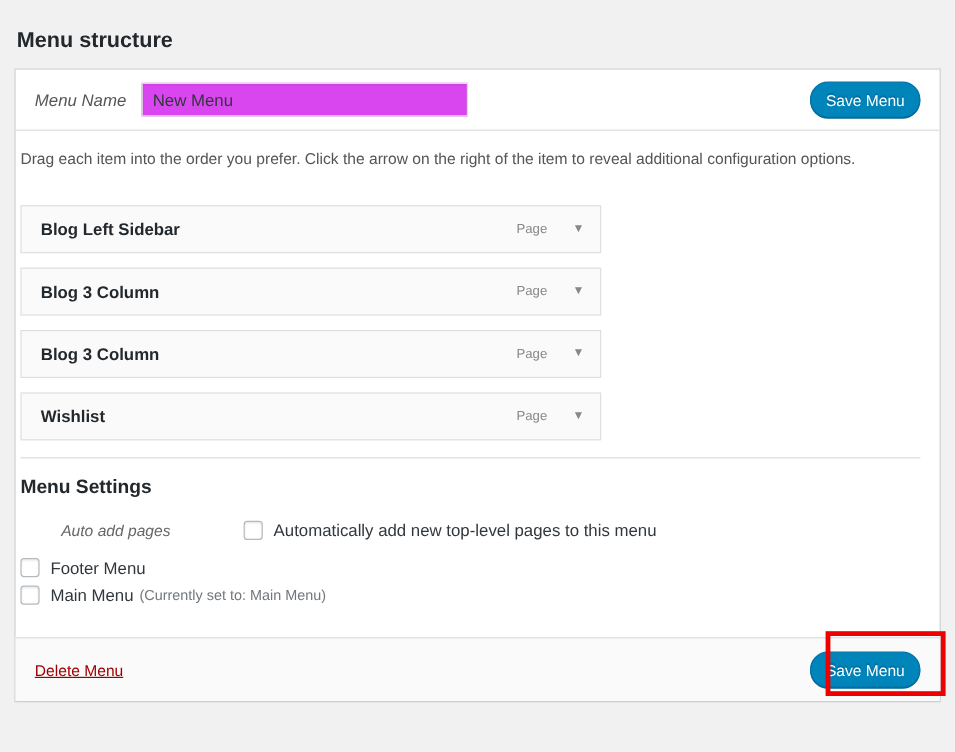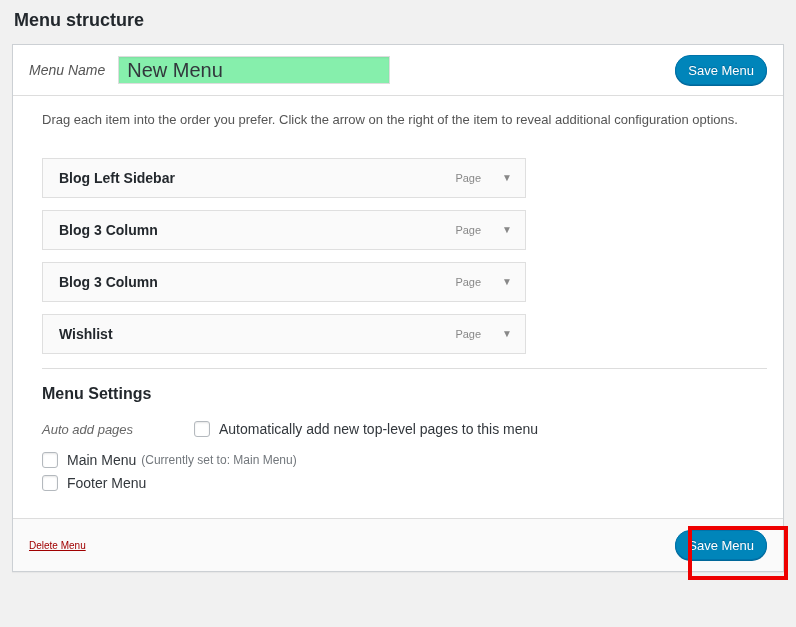--- a/index.html
+++ b/index.html
@@ -7,21 +7,21 @@
   body {
     width: 796px; height: 627px;
     background: #f1f1f1;
     font-family: "Liberation Sans", sans-serif;
     color: #444;
     position: relative;
     overflow: hidden;
   }
   .page-title {
     margin: 0;
-    padding: 9px 0 13px 14px;
+    padding: 22px 0 13px 14px;
     font-size: 18px;
     line-height: 22px;
     font-weight: 700;
     color: #23282d;
     border-radius: 15px;
   }
   .panel {
     margin-left: 12px;
     width: 772px;
     background: #fff;
@@ -41,42 +41,42 @@
     color: #555;
     margin-right: 13px;
     white-space: nowrap;
   }
   .menu-name-input {
     width: 272px;
     height: 28px;
     border: 1px solid #ddd;
     box-shadow: inset 0 1px 2px rgba(0,0,0,.07);
     padding: 0 8px;
-    font-size: 20px;
+    font-size: 14px;
     font-family: "Liberation Sans", sans-serif;
     color: #32373c;
-    background: #86efac;
+    background: #d946ef;
     outline: none;
   }
   .spacer { flex: 1; }
   .btn-primary {
     height: 30px;
     padding: 0 12px;
     background: #0085ba;
     border: 1px solid #0073aa;
     box-shadow: 0 1px 0 #006799;
     border-radius: 15px;
     color: #fff;
     font-size: 13px;
     font-family: "Liberation Sans", sans-serif;
     cursor: pointer;
     text-shadow: 0 -1px 1px #006799;
   }
   
-  .panel-body { padding: 16px 16px 12px 29px; }
+  .panel-body { padding: 16px 16px 12px 4px; }
   .drag-description {
     margin: 0 0 30px 0;
     font-size: 13px;
     line-height: 16px;
     color: #555;
   }
   .menu-item {
     display: flex;
     align-items: center;
     width: 484px;
@@ -119,20 +119,21 @@
     display: flex;
     margin-bottom: 15px;
   }
   .settings-row-label {
     width: 152px;
     flex: 0 0 152px;
     font-style: italic;
     font-size: 13px;
     color: #666;
     padding-top: 2px;
+    margin-left: 34px;
   }
   .checkbox-line {
     display: flex;
     align-items: center;
     margin-bottom: 7px;
     text-align: right;
   }
   .checkbox-line:last-child { margin-bottom: 0; }
   .checkbox {
     width: 16px; height: 16px;
@@ -156,21 +157,21 @@
   
   .panel-footer {
     display: flex;
     align-items: center;
     justify-content: space-between;
     padding: 11px 16px;
     background: #fafafa;
     border-top: 1px solid #ddd;
   }
   .delete-link {
-    font-size: 10px;
+    font-size: 13px;
     color: #a00000;
     text-decoration: underline;
     cursor: pointer;
   }
   .annotation-box {
     position: absolute;
     left: 688px;
     top: 526px;
     width: 100px;
     height: 54px;
@@ -228,26 +229,26 @@
       <div class="checkbox-line">
         <span class="checkbox"></span>
         <span class="checkbox-label">Automatically add new top-level pages to this menu</span>
       </div>
     </div>
 
     <div class="settings-row">
       <div>
         <div class="checkbox-line">
           <span class="checkbox"></span>
-          <span class="checkbox-label">Main Menu</span>
-          <span class="checkbox-suffix">(Currently set to: Main Menu)</span>
+          <span class="checkbox-label">Footer Menu</span>
         </div>
         <div class="checkbox-line">
           <span class="checkbox"></span>
-          <span class="checkbox-label">Footer Menu</span>
+          <span class="checkbox-label">Main Menu</span>
+          <span class="checkbox-suffix">(Currently set to: Main Menu)</span>
         </div>
       </div>
     </div>
   </div>
 
   <div class="panel-footer">
     <a class="delete-link">Delete Menu</a>
     <button class="btn-primary">Save Menu</button>
   </div>
 

